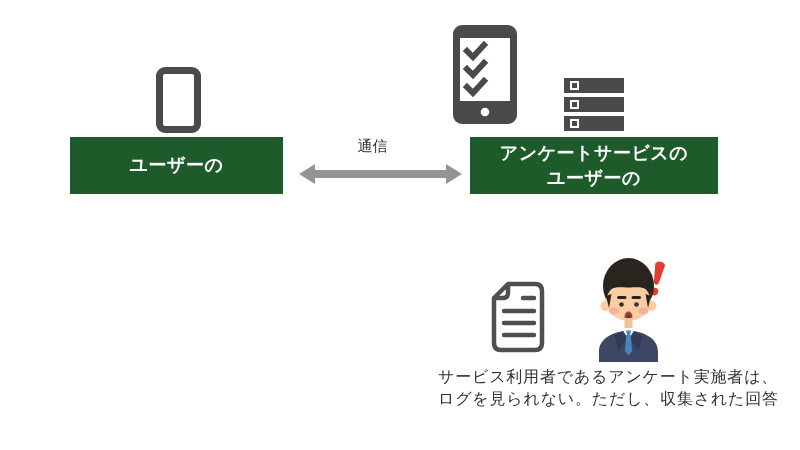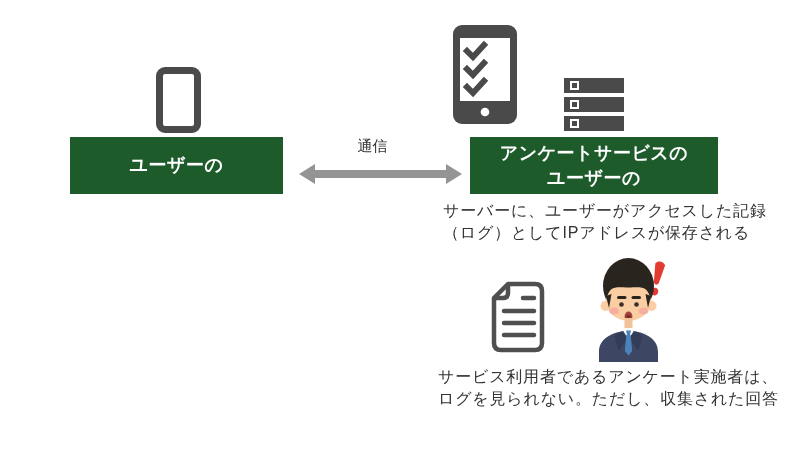--- a/index.html
+++ b/index.html
@@ -118,24 +118,20 @@
     <div class="server-bar">
         <span class="led"></span>
       </div>
   </div>
 
   <div class="abs node-box server">
     <div>アンケートサービスの</div>
     <div>ユーザーの</div>
   </div>
 
-  <div class="abs note server-log">
-    <div>サーバーに、ユーザーがアクセスした記録</div>
-    <div>（ログ）としてIPアドレスが保存される</div>
-  </div>
 
   <div class="abs" style="left:490px; top:280px;">
     <svg width="56" height="74" viewBox="0 0 56 74">
       <path d="M 18 4 L 45 4 Q 52 4 52 11 L 52 63 Q 52 70 45 70 L 11 70 Q 4 70 4 63 L 4 18 Z" fill="#ffffff" stroke="#4f4f4f" stroke-width="4.5" stroke-linejoin="round"></path>
       <path d="M 18 4 L 18 13 Q 18 18 13 18 L 4 18" fill="none" stroke="#4f4f4f" stroke-width="4.5" stroke-linejoin="round"></path>
       <g stroke="#4f4f4f" stroke-width="4.5" stroke-linecap="round">
         <line x1="33" y1="18" x2="44" y2="18"></line>
         <line x1="14" y1="31" x2="44" y2="31"></line>
         <line x1="14" y1="43" x2="44" y2="43"></line>
         <line x1="14" y1="55" x2="44" y2="55"></line>

